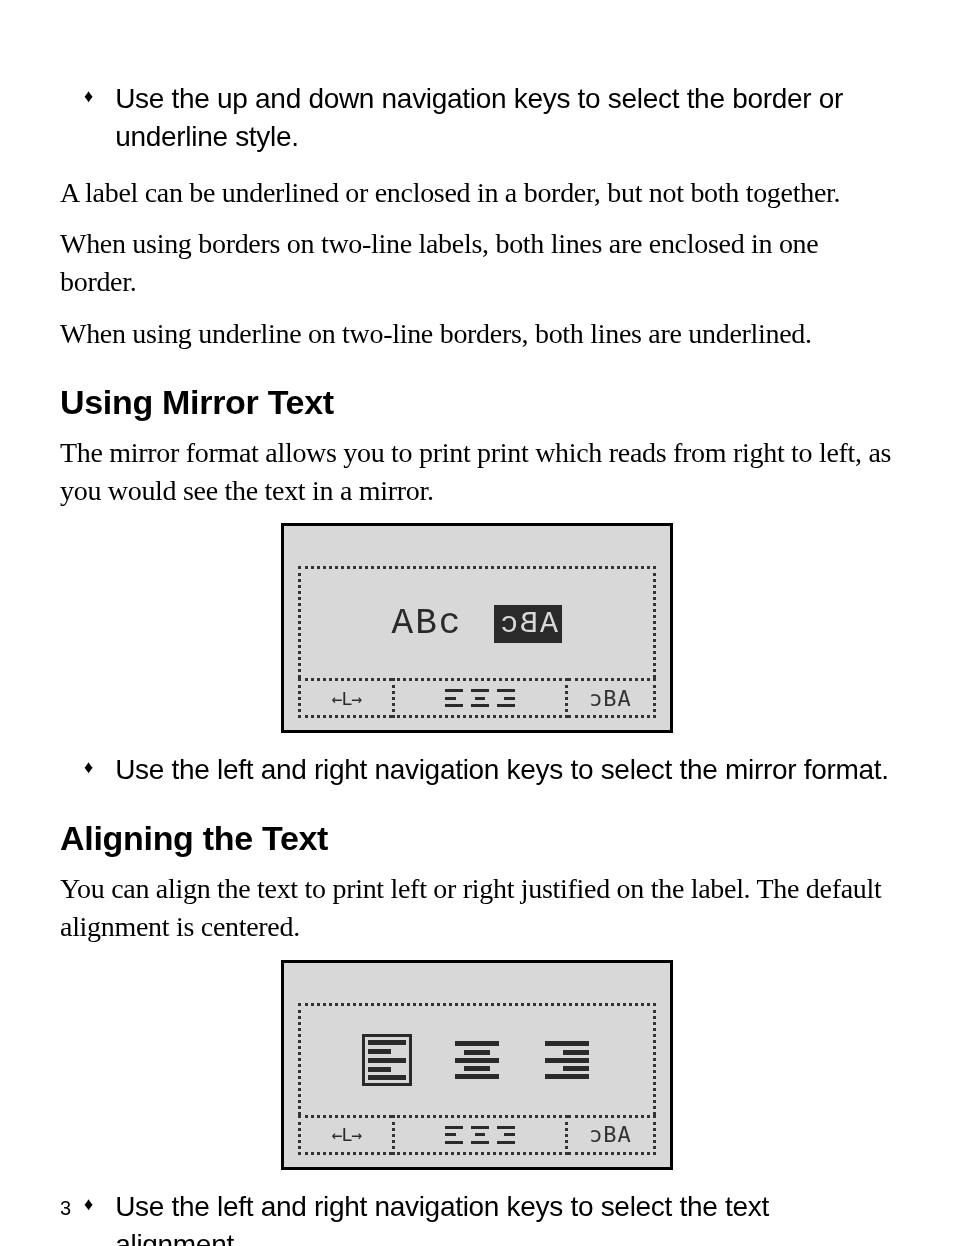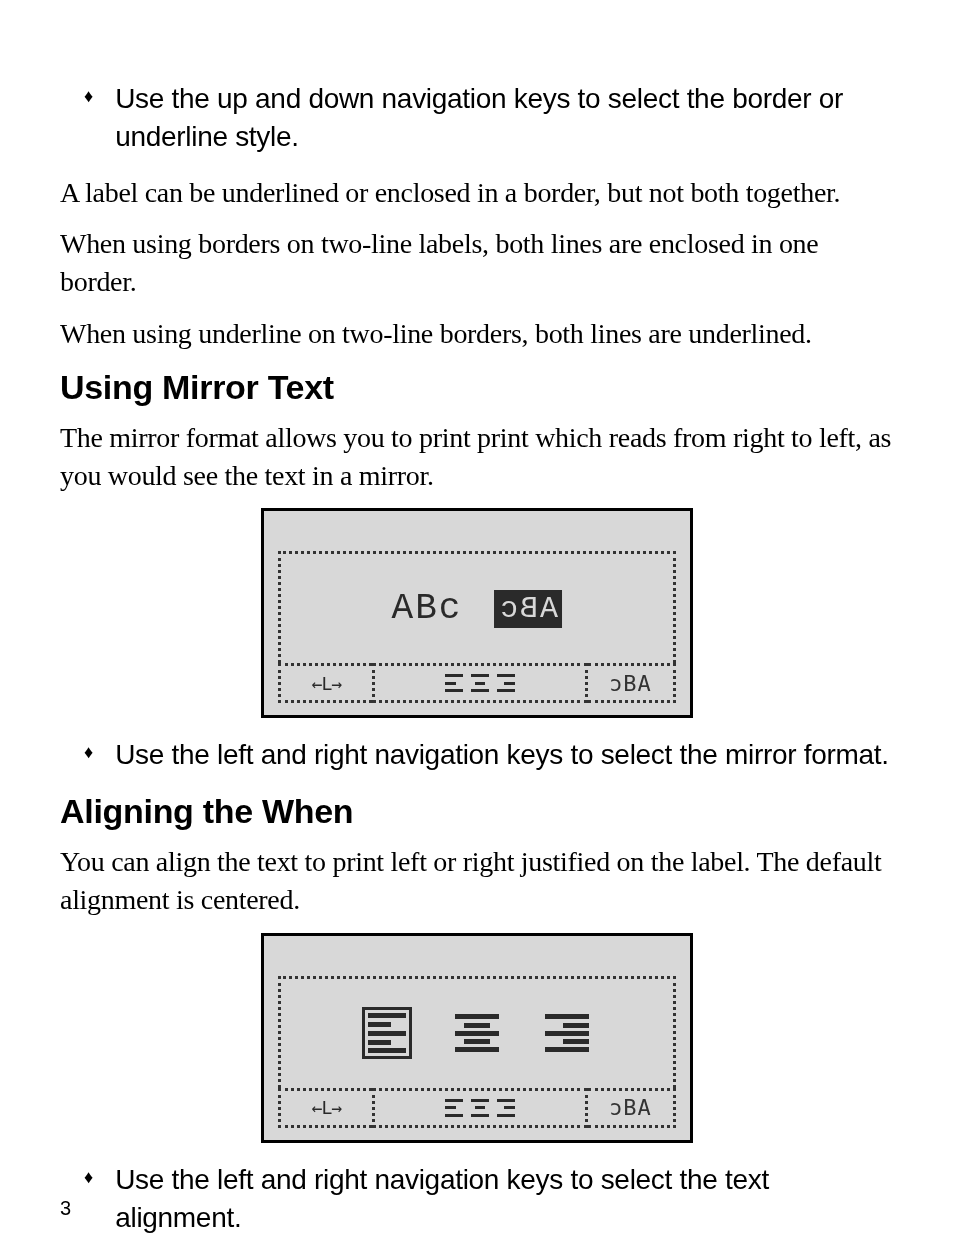--- a/index.html
+++ b/index.html
@@ -32,33 +32,33 @@
   .para {
     font-size: 28px;
     line-height: 1.35;
     margin-bottom: 14px;
     letter-spacing: -0.3px;
     font-family: Liberation Serif, serif;
   }
   .heading {
     font-size: 34px;
     font-weight: bold;
-    margin-top: 15px;
+    margin-top: 30px;
     margin-bottom: 12px;
     letter-spacing: -0.3px;
   }
   .lcd-wrap {
     display: flex;
     justify-content: center;
     margin: 14px 0 18px 0;
   }
   .lcd {
     border: 3px solid #000;
     background: #d8d8d8;
-    width: 432px;
+    width: 392px;
     height: 210px;
     position: relative;
   }
   .lcd-inner {
     position: absolute;
     left: 14px;
     right: 14px;
     top: 40px;
     bottom: 52px;
     border: 3px dotted #333;
@@ -222,21 +222,21 @@
         </div>
     </div>
   </div>
 </div>
 
 <div class="bullet-row">
   <span class="diamond">♦</span>
   <span class="bullet-text">Use the left and right navigation keys to select the mirror format.</span>
 </div>
 
-<h2 class="heading">Aligning the When</h2>
+<h2 class="heading">Aligning the Text</h2>
 
 <p class="para">You can align the text to print left or right justified on the label. The default alignment is centered.</p>
 
 <div class="lcd-wrap">
   <div class="lcd">
     <div class="lcd-inner" style="gap:46px;">
       <div class="align-icon align-left boxed">
           <span></span>
           <span></span>
           <span></span>

